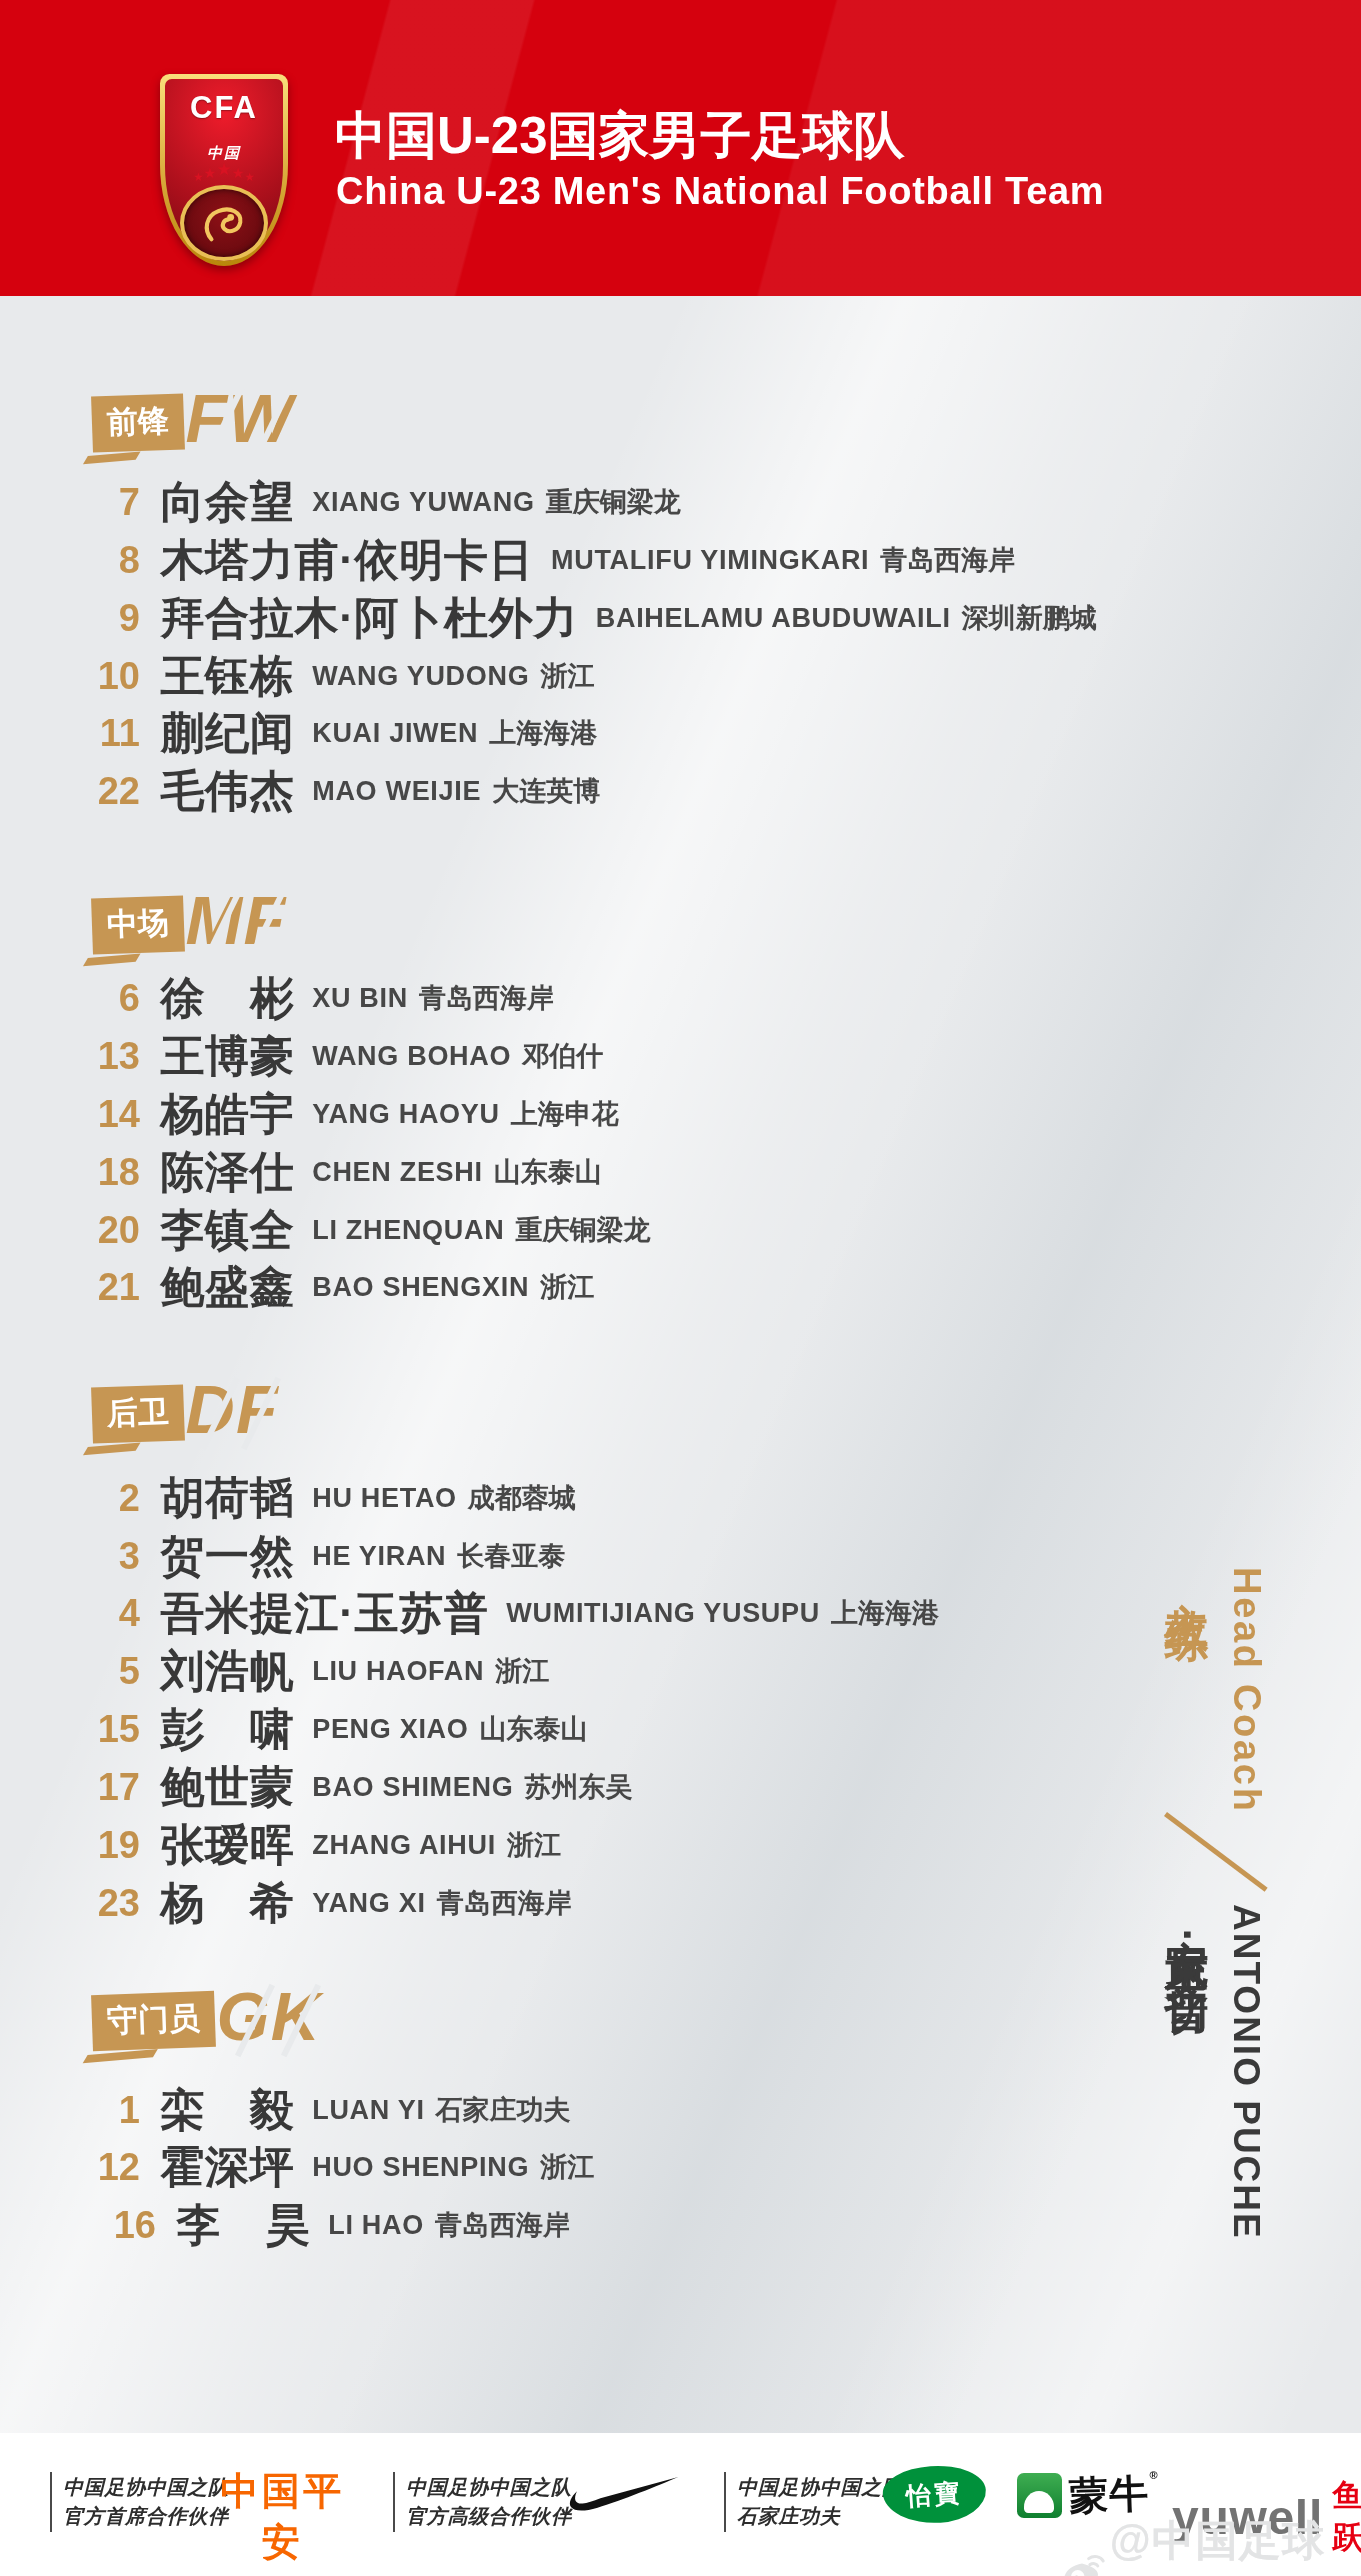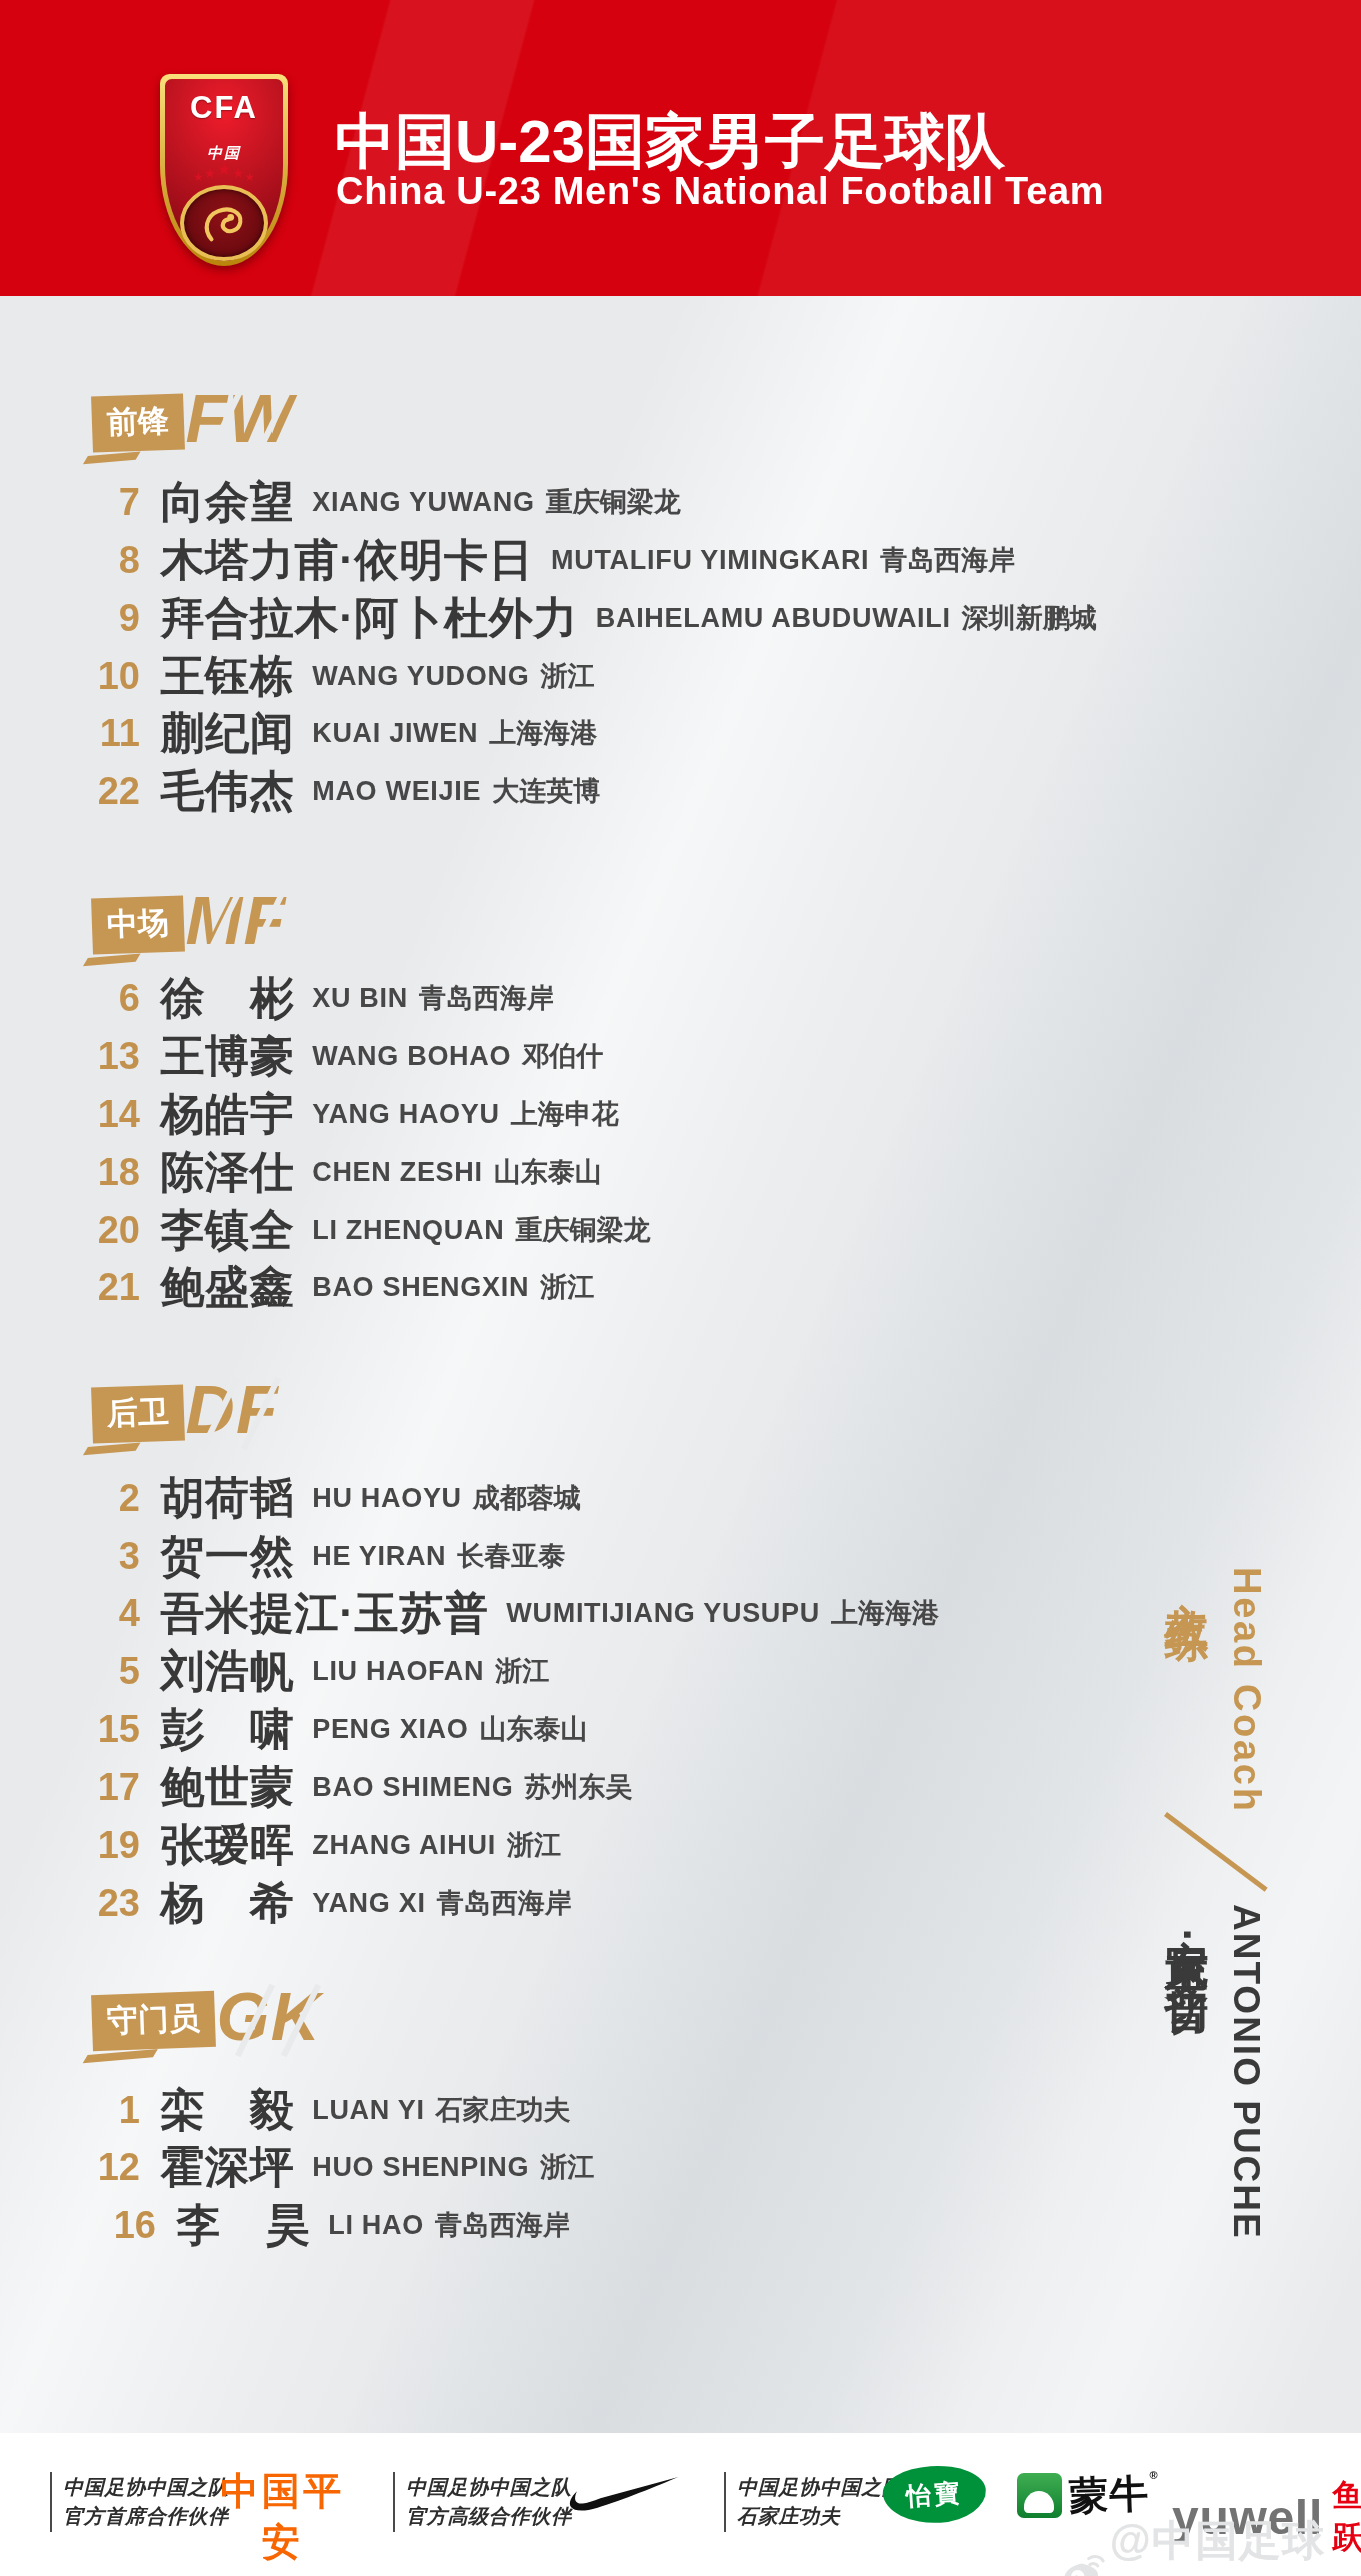--- a/index.html
+++ b/index.html
@@ -10,21 +10,21 @@
     background:
       linear-gradient(113deg, rgba(255,255,255,0) 30%, rgba(255,255,255,.62) 40%, rgba(255,255,255,.18) 50%, rgba(255,255,255,0) 56%),
       linear-gradient(113deg, rgba(198,205,210,0) 55%, rgba(198,205,210,.45) 66%, rgba(198,205,210,0) 82%),
       linear-gradient(113deg, rgba(255,255,255,0) 76%, rgba(255,255,255,.5) 88%, rgba(255,255,255,0) 97%);}
   
   .banner{position:absolute;left:0;top:0;width:1361px;height:296px;background:#d5010e;}
   .banner::before{content:'';position:absolute;inset:0;
     background:
       linear-gradient(105deg, rgba(255,255,255,0) 27%, rgba(255,255,255,.07) 27.2%, rgba(255,255,255,.07) 37%, rgba(255,255,255,0) 37.2%),
       linear-gradient(105deg, rgba(255,255,255,0) 58%, rgba(255,255,255,.06) 58.2%, rgba(255,255,255,.06) 100%);}
-  .title-cn{position:absolute;left:335px;top:102px;font-size:60px;font-weight:900;color:#fff;white-space:nowrap;}
+  .title-cn{position:absolute;left:335px;top:102px;font-size:51px;font-weight:900;color:#fff;white-space:nowrap;}
   .title-en{position:absolute;left:336px;top:170px;font-size:38px;font-weight:800;color:#fff;white-space:nowrap;letter-spacing:0.7px;}
   
   .cfa-badge{position:absolute;left:160px;top:74px;width:128px;height:192px;}
   .badge-outer{width:100%;height:100%;box-sizing:border-box;padding:4.8px;
     background:linear-gradient(180deg,#f9df7b,#d8a93a 55%,#b8860b);
     border-radius:9.5px 9.5px 64px 64px / 9.5px 9.5px 102px 102px;
     box-shadow:0 4.1px 9.5px rgba(0,0,0,.35);}
   .badge-inner{width:100%;height:100%;box-sizing:border-box;
     background:radial-gradient(120% 90% at 50% 18%,#ef1c2b,#a80f1b 60%,#6f0a12);
     border-radius:6.8px 6.8px 59px 59px / 6.8px 6.8px 95px 95px;
@@ -200,21 +200,21 @@
       <div class="player-row" style="top: 1258px;">
         <span class="p-num">21</span>
         <span class="p-name">鲍盛鑫</span>
         <span class="p-latin">BAO SHENGXIN</span>
         <span class="p-club">浙江</span>
       </div>
       <div class="sec-badge" style="top: 1386px;"><span class="sec-tab">后卫</span><span class="sec-letters">DF</span></div>
       <div class="player-row" style="top: 1469px;">
         <span class="p-num">2</span>
         <span class="p-name">胡荷韬</span>
-        <span class="p-latin">HU HAOYU</span>
+        <span class="p-latin">HU HETAO</span>
         <span class="p-club">成都蓉城</span>
       </div>
       <div class="player-row" style="top: 1527px;">
         <span class="p-num">3</span>
         <span class="p-name">贺一然</span>
         <span class="p-latin">HE YIRAN</span>
         <span class="p-club">长春亚泰</span>
       </div>
       <div class="player-row" style="top: 1584px;">
         <span class="p-num">4</span>

